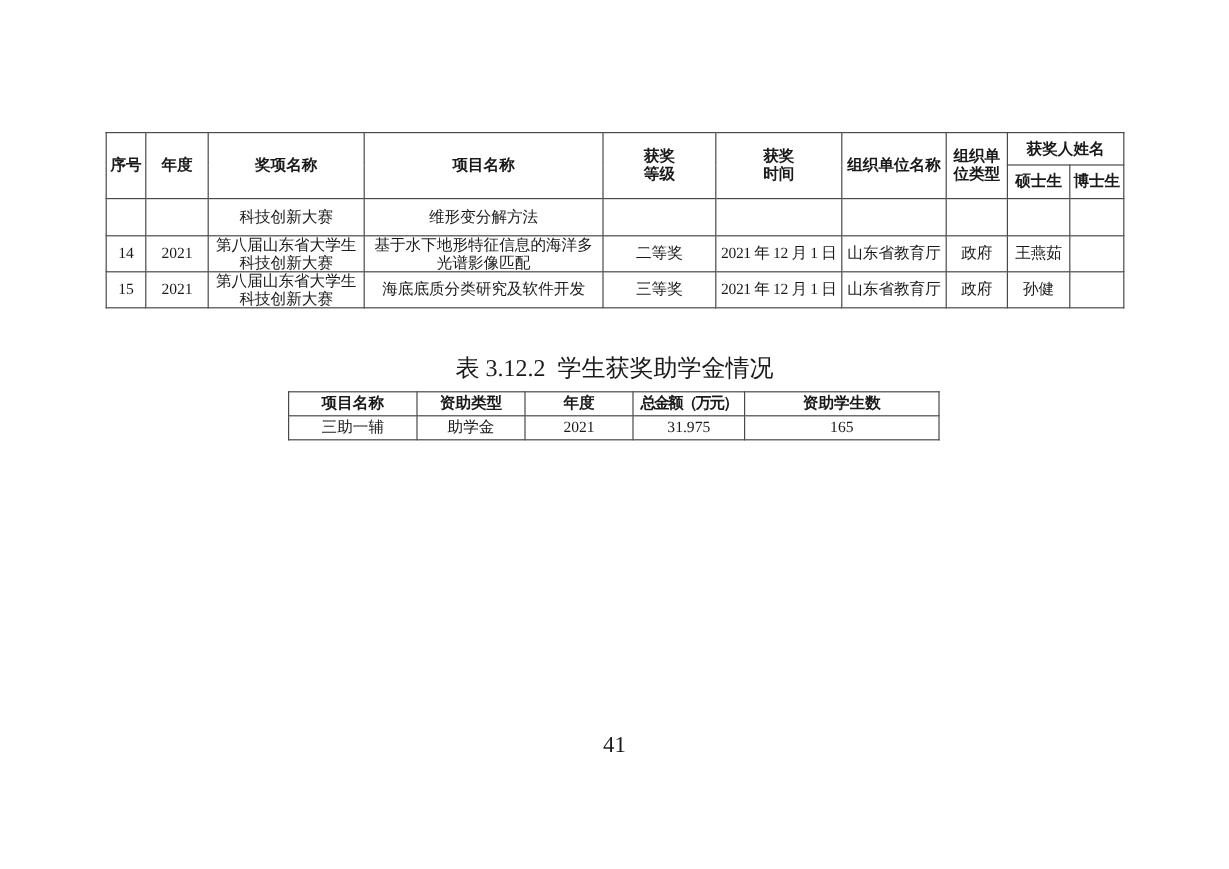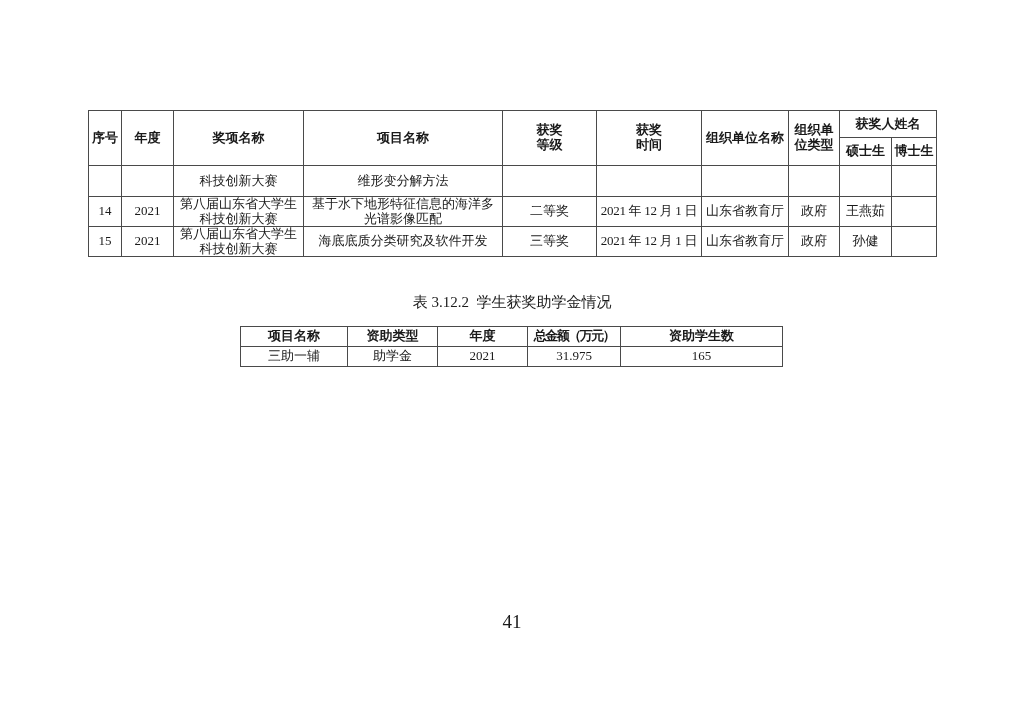--- a/index.html
+++ b/index.html
@@ -32,21 +32,21 @@
   }
   #awards-table { left: 88px; top: 110px; width: 848px; }
   #scholarship-table { left: 240px; top: 326px; width: 542px; }
   #scholarship-table th, #scholarship-table td { font-size: 13px; }
   .th-amount { white-space: nowrap; letter-spacing: -1.5px; }
   .nowrap { white-space: nowrap; letter-spacing: -0.3px; }
   .tbl-title {
     position: absolute;
     top: 293px; left: 0; width: 100%;
     text-align: center;
-    font-size: 15px;
+    font-size: 20px;
     white-space: pre;
   }
   .page-number {
     position: absolute;
     top: 611px; left: 0; width: 100%;
     text-align: center;
     font-size: 19px;
   }
 </style>
 </head>

